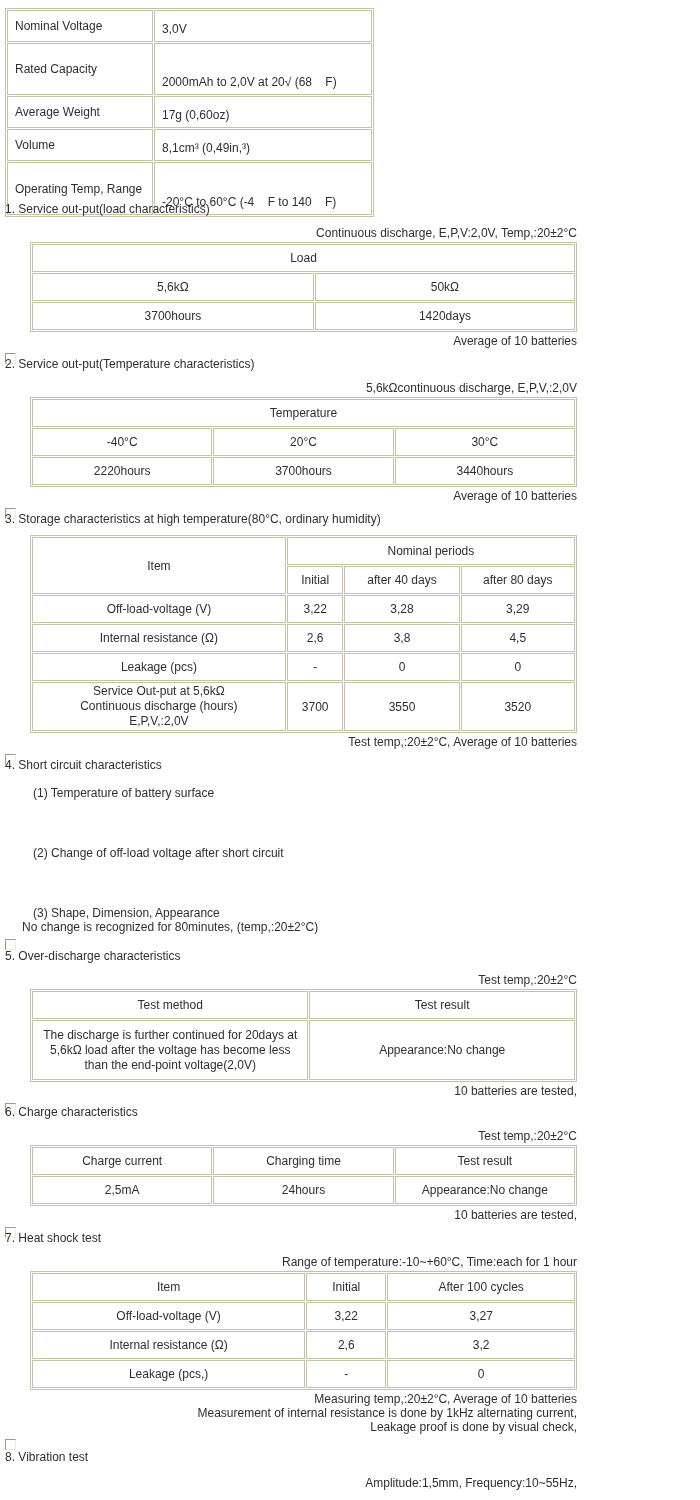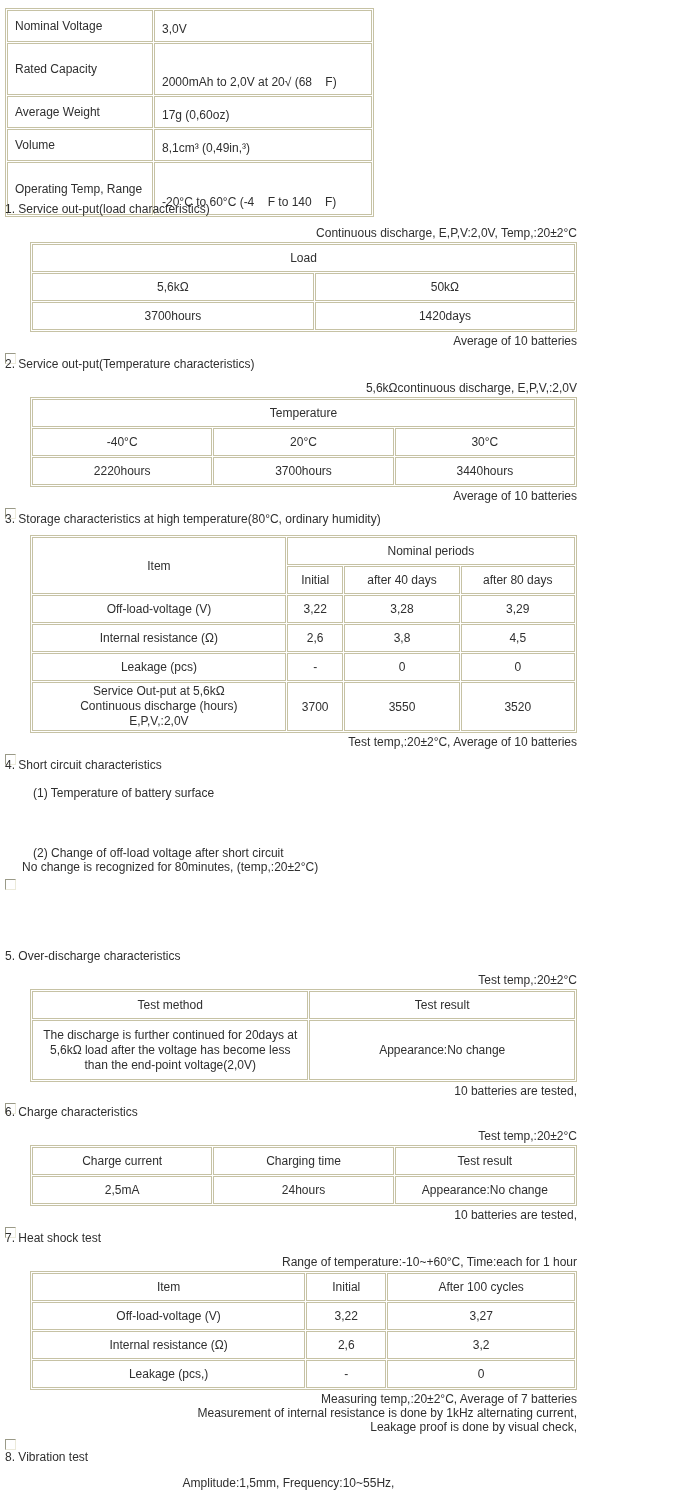--- a/index.html
+++ b/index.html
@@ -191,20 +191,21 @@
   </tbody>
     </table>
   <div class="footnote">Test temp,:20±2°C, Average of 10 batteries</div>
   <div class="ph"></div>
 </div>
 
 <div class="section" style="top:758px;">
   <div class="sec-title">4. Short circuit characteristics</div>
   <div class="sub-item" style="margin-top:13px;">(1) Temperature of battery surface</div>
   <div class="sub-item" style="margin-top:46px;">(2) Change of off-load voltage after short circuit</div>
+  <div class="sub-item" style="margin-top:46px;">(3) Shape, Dimension, Appearance</div>
   <div class="sub-note">No change is recognized for 80minutes, (temp,:20±2°C)</div>
   <div class="ph"></div>
 </div>
 
 <div class="section" style="top:949px;">
   <div class="sec-title">5. Over-discharge characteristics</div>
   <div class="caption">Test temp,:20±2°C</div>
   <table class="t t5">
     <colgroup>
         <col class="a">
@@ -276,24 +277,24 @@
       <td>2,6</td>
       <td>3,2</td>
     </tr>
     <tr>
       <td>Leakage (pcs,)</td>
       <td>-</td>
       <td>0</td>
     </tr>
   </tbody>
     </table>
-  <div class="footnote">Measuring temp,:20±2°C, Average of 7 batteries</div>
+  <div class="footnote">Measuring temp,:20±2°C, Average of 10 batteries</div>
   <div class="footnote" style="margin-top:0;">Measurement of internal resistance is done by 1kHz alternating current,</div>
   <div class="footnote" style="margin-top:0;">Leakage proof is done by visual check,</div>
   <div class="ph"></div>
 </div>
 
 <div class="section" style="top:1450px;">
   <div class="sec-title">8. Vibration test</div>
-  <div class="caption" style="margin-top:11px;margin-bottom:12px;text-align:center;">Amplitude:1,5mm, Frequency:10~55Hz,</div>
+  <div class="caption" style="margin-top:11px;margin-bottom:12px;">Amplitude:1,5mm, Frequency:10~55Hz,</div>
   <div class="caption" style="margin-top:0;margin-bottom:2px;">Time:X,Y,Z direction, each for 90 minutes</div>
 
 </div>
 
 </body></html>

